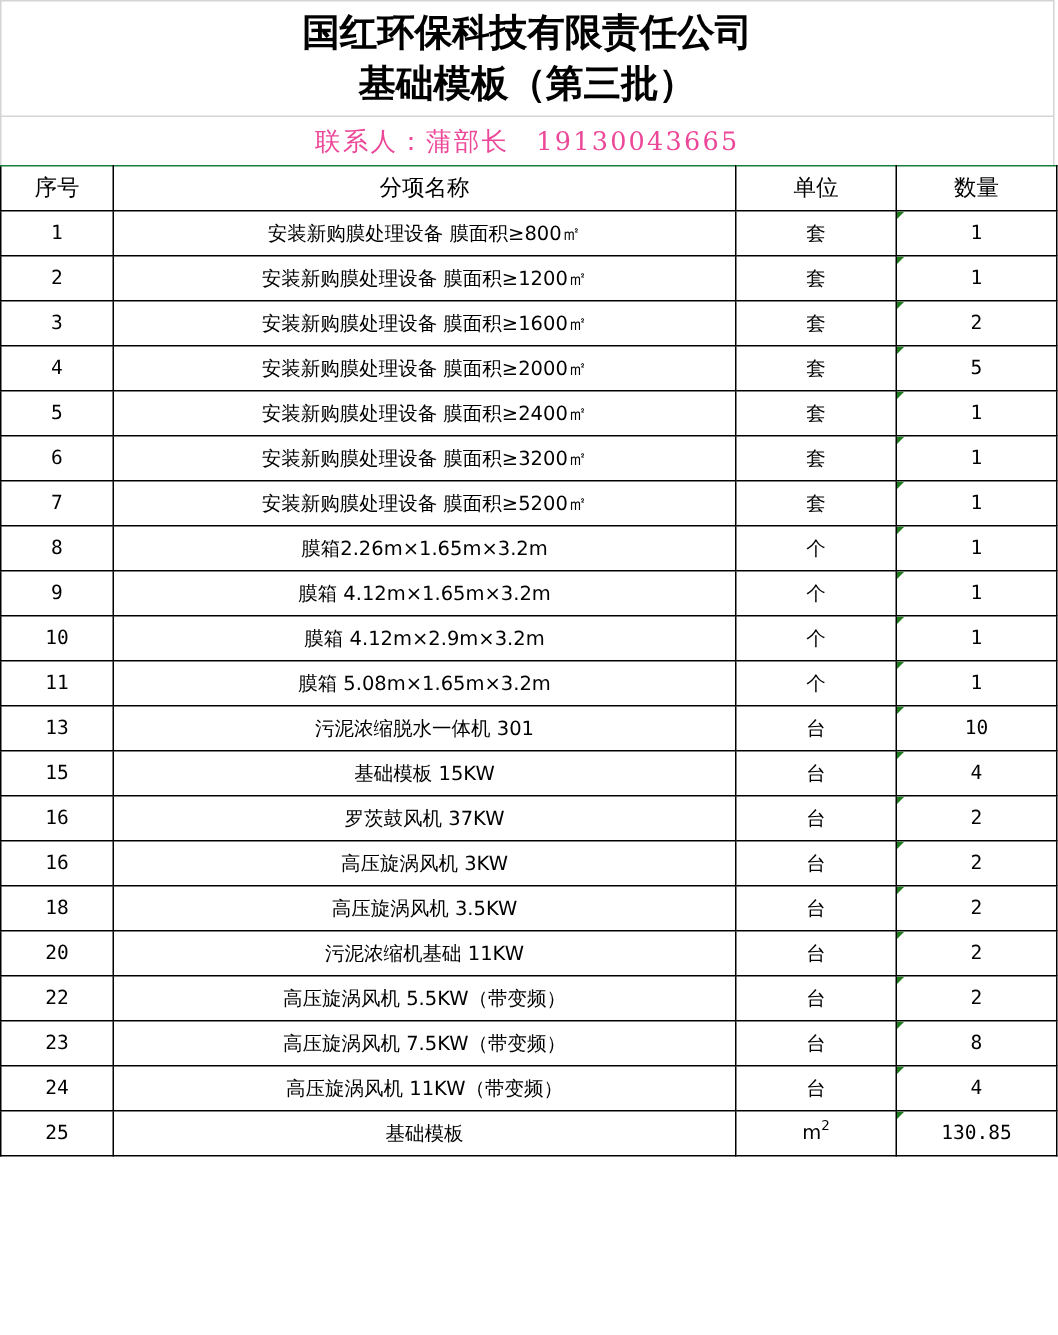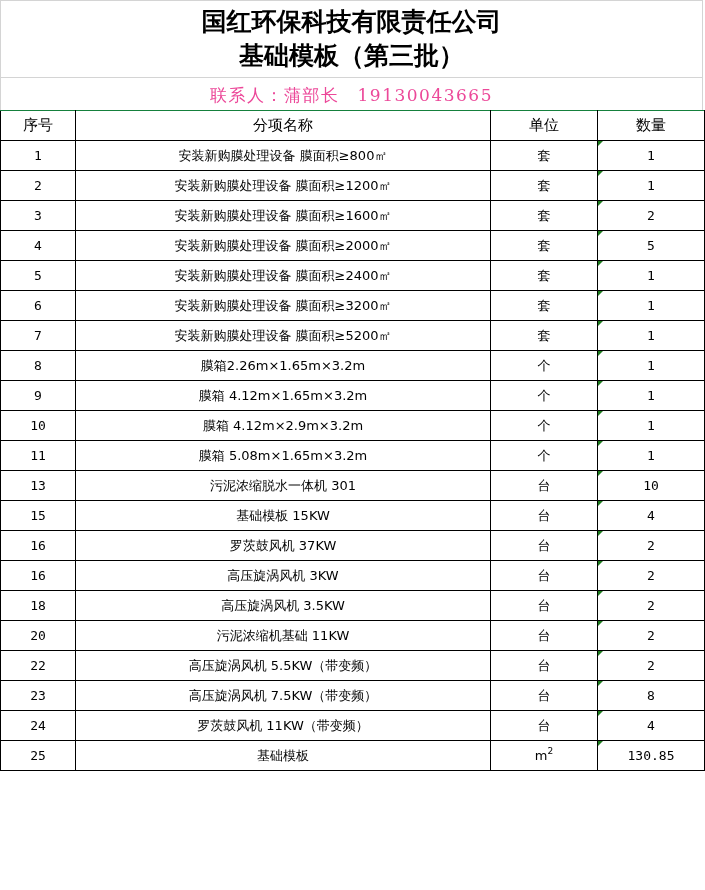--- a/index.html
+++ b/index.html
@@ -238,21 +238,21 @@
           <td class="qty"><span class="flag"></span><span>2</span></td>
         </tr>
         <tr>
           <td class="seq">23</td>
           <td class="name">高压旋涡风机 7.5KW（带变频）</td>
           <td class="unit"><span>台</span><sup></sup></td>
           <td class="qty"><span class="flag"></span><span>8</span></td>
         </tr>
         <tr>
           <td class="seq">24</td>
-          <td class="name">罗茨鼓风机 11KW（带变频）</td>
+          <td class="name">高压旋涡风机 11KW（带变频）</td>
           <td class="unit"><span>台</span><sup></sup></td>
           <td class="qty"><span class="flag"></span><span>4</span></td>
         </tr>
         <tr>
           <td class="seq">25</td>
           <td class="name">基础模板</td>
           <td class="unit"><span>m</span><sup>2</sup></td>
           <td class="qty"><span class="flag"></span><span>130.85</span></td>
         </tr>
       </tbody>

